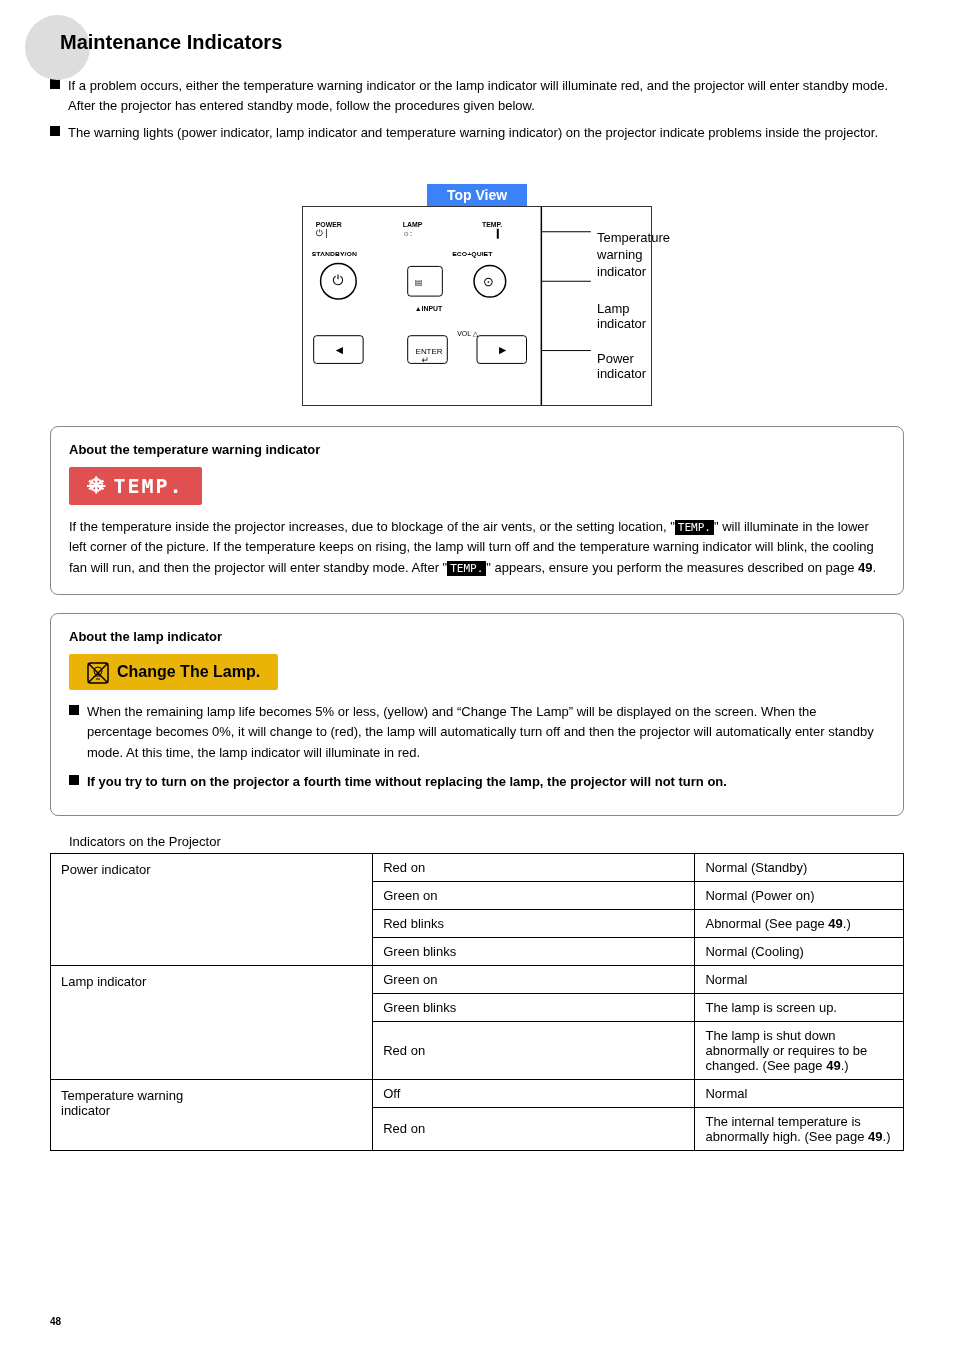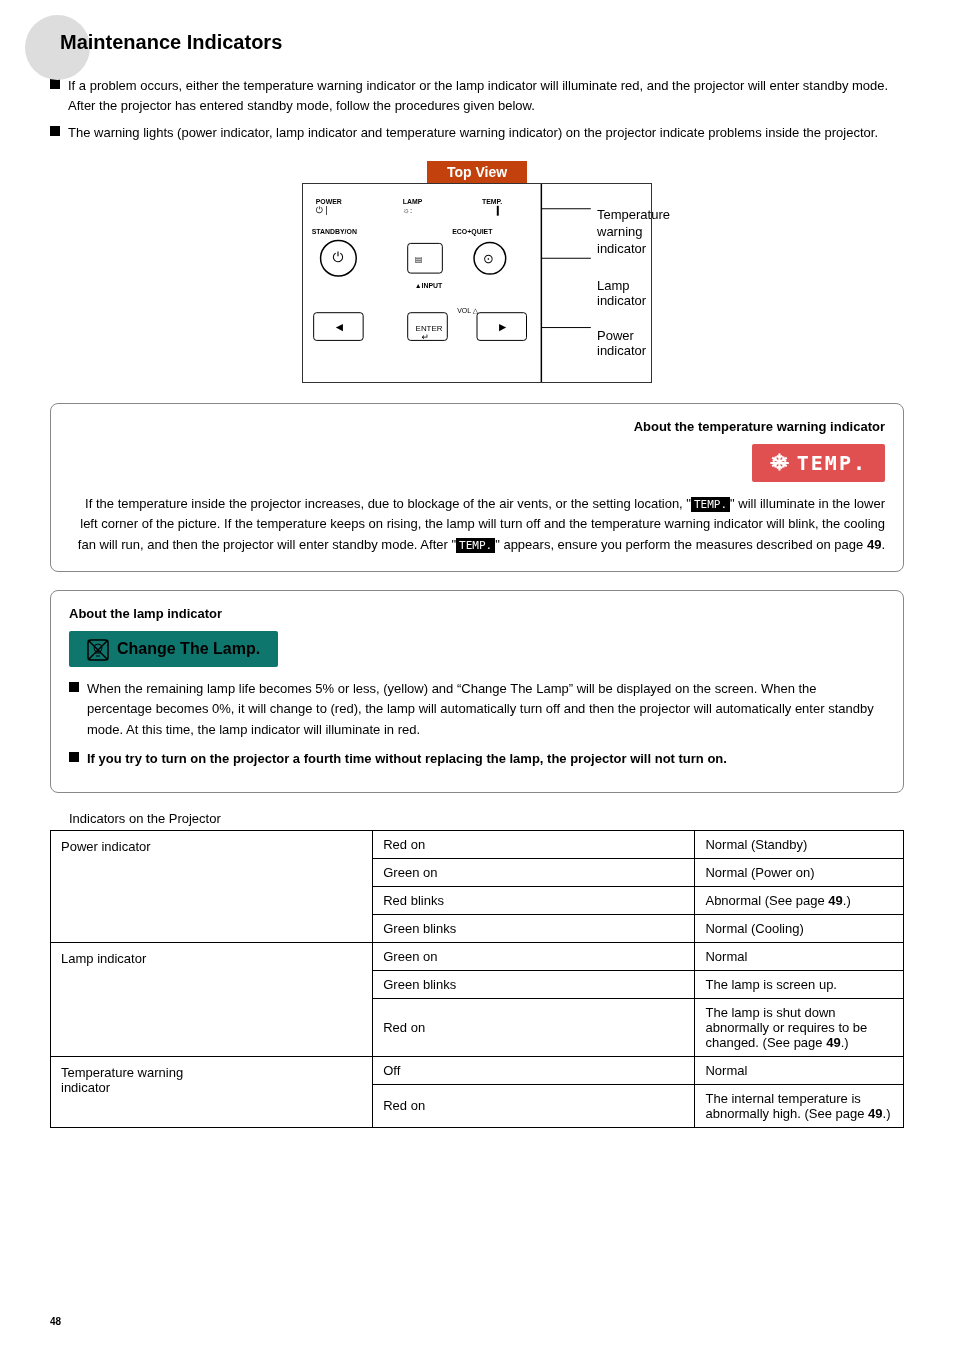--- a/index.html
+++ b/index.html
@@ -32,26 +32,27 @@
       margin-top: 3px;
       flex-shrink: 0;
     }
     .top-view-section {
       display: flex;
       flex-direction: column;
       align-items: center;
       margin-bottom: 20px;
     }
     .top-view-label {
-      background: #c2410c;
+      background: #3b82f6;
       color: #fff;
       font-weight: bold;
       font-size: 14px;
       padding: 3px 20px;
       margin-bottom: 0;
+      margin-top: 23px;
     }
     .diagram-container {
       display: flex;
       align-items: center;
       justify-content: center;
       position: relative;
       width: 100%;
     }
     
     .info-box {
@@ -71,21 +72,21 @@
       font-size: 18px;
       font-weight: bold;
       padding: 6px 18px;
       display: inline-flex;
       align-items: center;
       gap: 8px;
       margin-bottom: 12px;
       border-radius: 2px;
     }
     .lamp-indicator-display {
-      background: #0f766e;
+      background: #eab308;
       color: #000;
       font-size: 18px;
       font-weight: bold;
       padding: 6px 18px;
       display: inline-flex;
       align-items: center;
       gap: 8px;
       margin-bottom: 12px;
       border-radius: 2px;
     }
@@ -233,21 +234,21 @@
           <span>Temperature warning</span><br>
           <span>indicator</span>
         </div>
         <div>Lamp indicator</div>
         <div>Power indicator</div>
       </div>
     </div>
   </div>
 </div>
 
-<div class="info-box" style="margin-top: 18px; text-align: right;">
+<div class="info-box" style="margin-top: 18px;">
   <div class="info-box-title">About the temperature warning indicator</div>
   <div class="temp-indicator-display">
     <span style="font-size:22px; text-decoration: line-through;">❄</span>
     <span style="font-family: monospace; font-size: 20px; letter-spacing: 2px;">TEMP.</span>
   </div>
   <div class="info-text">
     If the temperature inside the projector increases, due to blockage of the air vents, or the setting location,
     "<span class="highlight-text">TEMP.</span>"
     will illuminate in the lower left corner of the picture. If the temperature keeps on rising, the lamp
     will turn off and the temperature warning indicator will blink, the cooling fan will run, and then the projector will enter standby mode. After "<span class="highlight-text">TEMP.</span>" appears, ensure you perform the measures described on page <strong class="bold-link">49</strong>.

